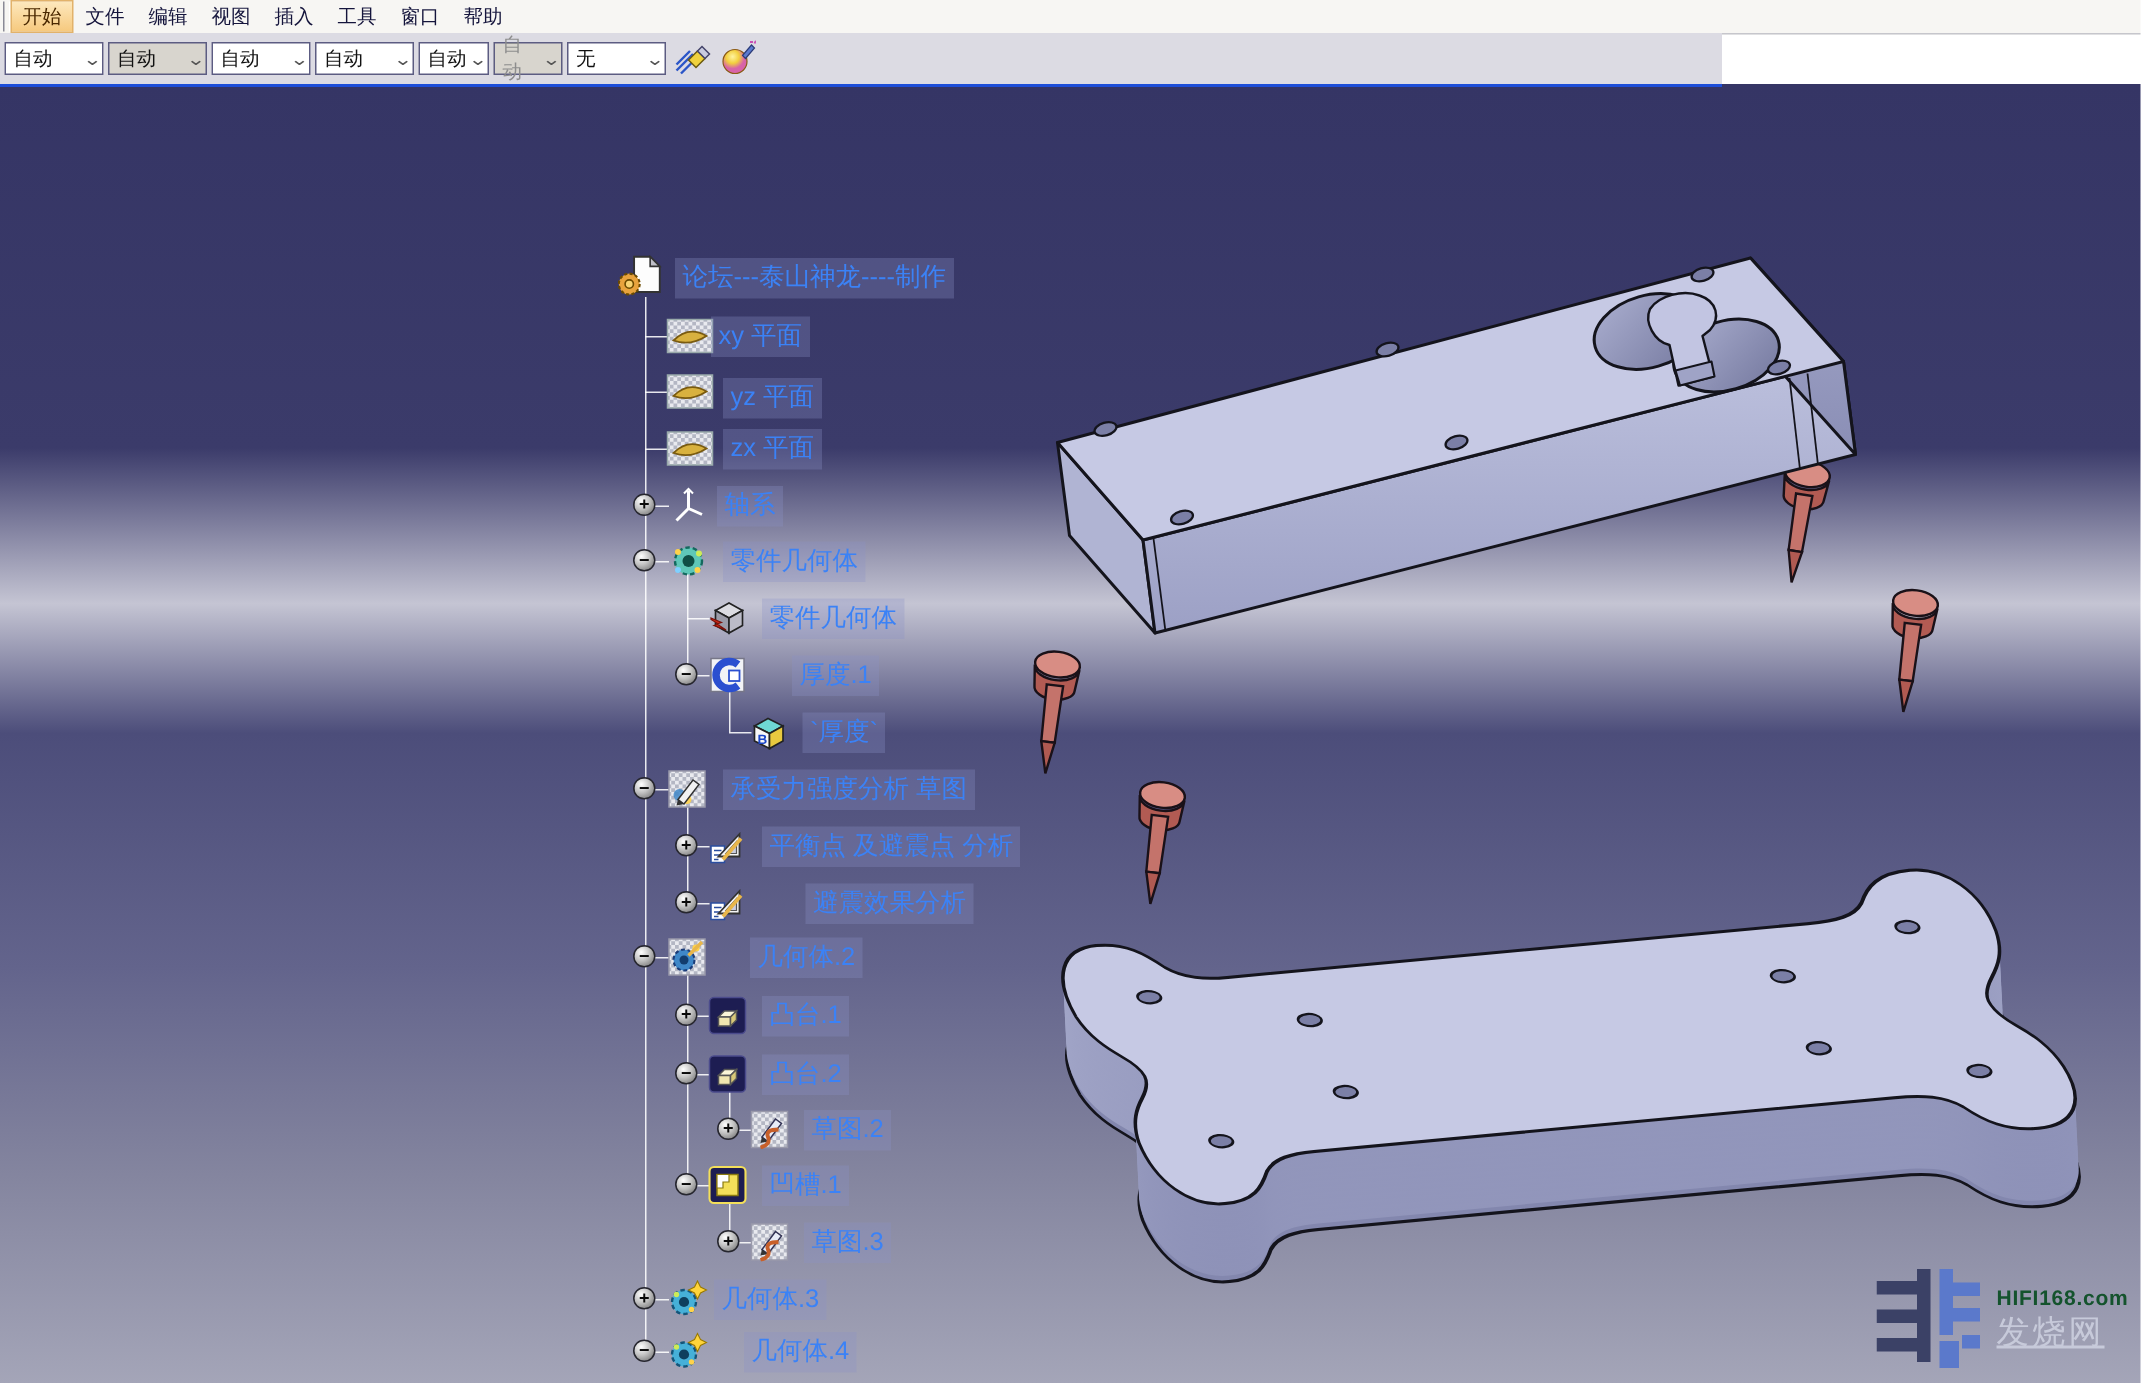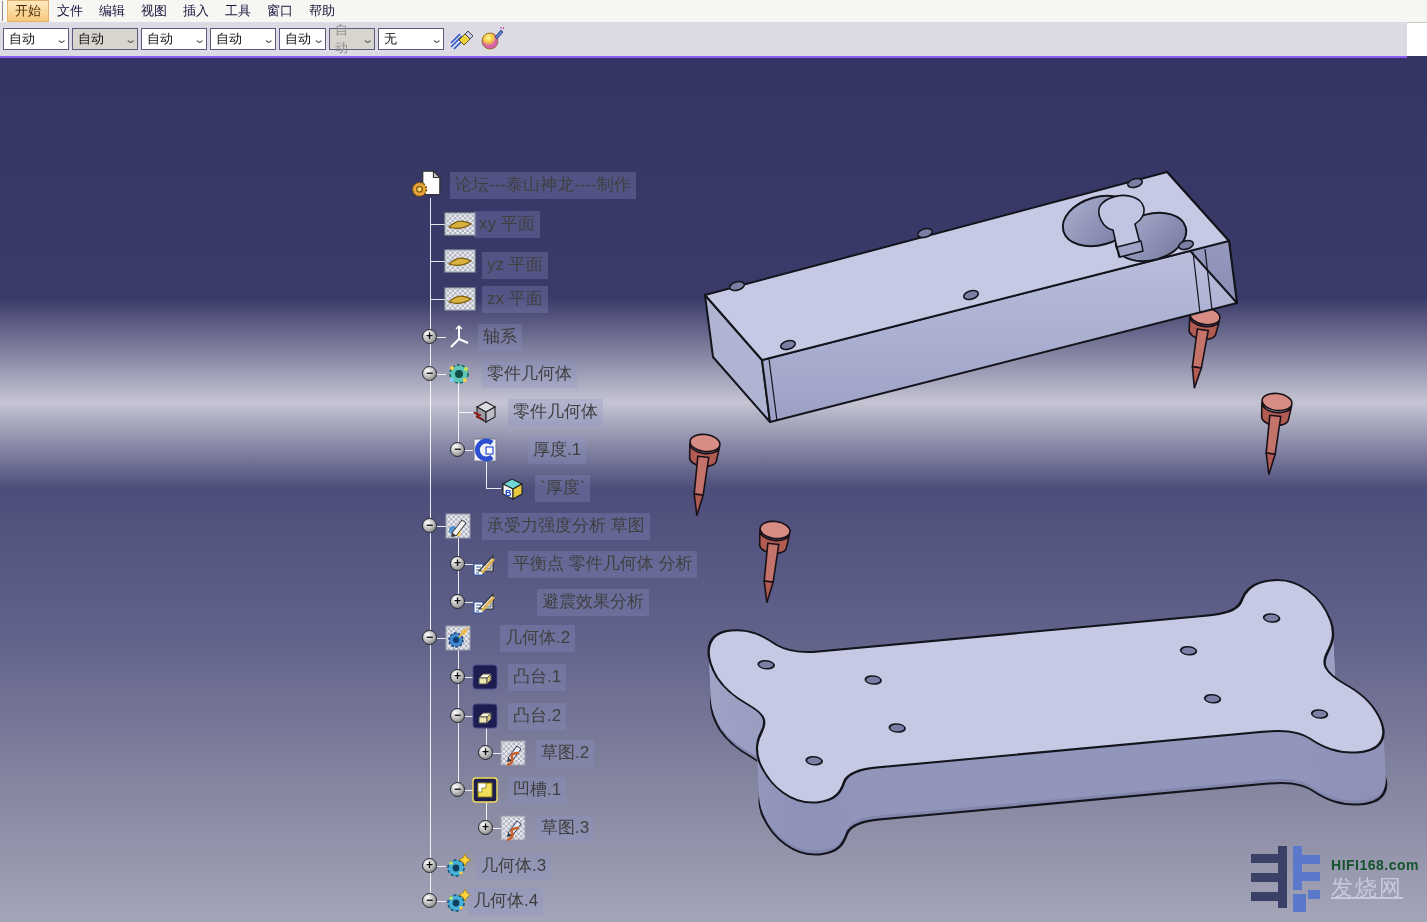--- a/index.html
+++ b/index.html
@@ -4,42 +4,42 @@
 <style>
   html,body{margin:0;padding:0;width:1427px;height:922px;overflow:hidden;
     font-family:"Liberation Sans",sans-serif;}
   
   .menubar{position:absolute;left:0;top:0;width:1427px;height:22px;background:#f7f6f3;
     border-bottom:1px solid #c6c6cc;display:flex;align-items:center;z-index:30;}
   .menu-edge{width:3px;height:20px;border-left:1px solid #8a8a96;border-right:1px solid #fff;margin-left:2px;}
   .menuitem{padding:2px 8px;font-size:13px;color:#15153c;cursor:default;white-space:nowrap;}
   .menuitem.active{background:linear-gradient(#fde8bd,#f6c97e);color:#4a2800;border:1px solid #e2b26a;padding:1px 7px;}
   
-  .toolbar{position:absolute;left:0;top:22px;width:1407px;height:34px;background:#dcdbe3;
-    border-bottom:2px solid #8b5cf6;display:flex;align-items:center;z-index:30;}
+  .toolbar{position:absolute;left:0;top:22px;width:1148px;height:34px;background:#dcdbe3;
+    border-bottom:2px solid #1d4ed8;display:flex;align-items:center;z-index:30;}
   .combo{height:22px;margin-left:3px;background:#fff;border:1px solid #5c5c82;
     display:flex;align-items:center;justify-content:space-between;font-size:13px;color:#111;
     padding:0 2px 0 5px;box-sizing:border-box;}
   .combo .chev{font-size:11px;color:#555;transform:scaleX(1.4);margin-left:2px;}
   .combo.gray{background:#d8d5ce;}
   .combo.disabled{background:#d8d5ce;color:#8d8d8d;}
   .tb-icon{width:24px;height:24px;margin-left:6px;}
   
   .viewport{position:absolute;left:0;top:56px;width:1427px;height:866px;
     background:linear-gradient(180deg,#353565 0%,#3b3b6a 28%,#47477551 40%,#4c4d7a 50%,#63648c 68%,#84859f 84%,#a4a5b8 100%);}
   .scene{position:absolute;left:0;top:0;width:1427px;height:922px;z-index:5;}
   
   .tline{position:absolute;background:rgba(255,255,255,.88);z-index:8;}
   .trow{position:absolute;height:26px;z-index:10;}
   .knob{position:absolute;width:15px;height:15px;border-radius:50%;
     background:radial-gradient(circle at 35% 30%,#ffffff,#c2c2c2 45%,#6f6f6f 95%);
     border:1px solid #26262e;color:#0a0a0a;font-size:12px;font-weight:bold;
     line-height:13px;text-align:center;z-index:11;box-sizing:border-box;}
   .ticon{position:absolute;z-index:10;}
-  .tlabel{position:absolute;white-space:nowrap;font-size:17px;color:#404040;
+  .tlabel{position:absolute;white-space:nowrap;font-size:17px;color:#3b82f6;
     background:rgba(140,145,200,.30);padding:1px 5px 3px;z-index:10;}
   
   .watermark{position:absolute;right:8px;bottom:8px;z-index:6;display:flex;align-items:center;}
   .wm-text{margin-left:8px;}
   .wm-site{color:#14532d;font-size:14px;font-weight:bold;letter-spacing:.5px;}
   .wm-name{color:#c7cada;font-size:22px;letter-spacing:2px;text-decoration:underline;}
 </style>
 </head>
 <body>
 
@@ -398,21 +398,21 @@
       <use href="#i-sketch-hatch"></use>
     </svg>
   <span class="tlabel" style="left:482px;top:0">承受力强度分析 草图</span>
 </div>
 
 <div class="trow" style="left:0;top:551px">
   <span class="knob" style="left:450px;top:5px">+</span>
   <svg class="ticon" style="left:472px;top:0" width="26" height="26" viewBox="0 0 26 26">
       <use href="#i-analysis"></use>
     </svg>
-  <span class="tlabel" style="left:508px;top:0">平衡点 零件几何体 分析</span>
+  <span class="tlabel" style="left:508px;top:0">平衡点 及避震点 分析</span>
 </div>
 
 <div class="trow" style="left:0;top:589px">
   <span class="knob" style="left:450px;top:5px">+</span>
   <svg class="ticon" style="left:472px;top:0" width="26" height="26" viewBox="0 0 26 26">
       <use href="#i-analysis"></use>
     </svg>
   <span class="tlabel" style="left:537px;top:0">避震效果分析</span>
 </div>
 
@@ -470,21 +470,21 @@
       <use href="#i-gear-star"></use>
     </svg>
   <span class="tlabel" style="left:476px;top:0">几何体.3</span>
 </div>
 
 <div class="trow" style="left:0;top:888px">
   <span class="knob" style="left:422px;top:5px">−</span>
   <svg class="ticon" style="left:445px;top:0" width="28" height="26" viewBox="0 0 28 26">
       <use href="#i-gear-star"></use>
     </svg>
-  <span class="tlabel" style="left:468px;top:0">几何体.4</span>
+  <span class="tlabel" style="left:496px;top:0">几何体.4</span>
 </div>
 
 <div class="watermark">
   <svg width="72" height="68" viewBox="0 0 72 68">
     <g fill="#3b4166">
       <rect x="0" y="8" width="27" height="9"></rect>
         <rect x="0" y="27" width="27" height="9"></rect>
       <rect x="0" y="46" width="27" height="9"></rect>
         <rect x="27" y="0" width="9" height="62"></rect>
     </g>

